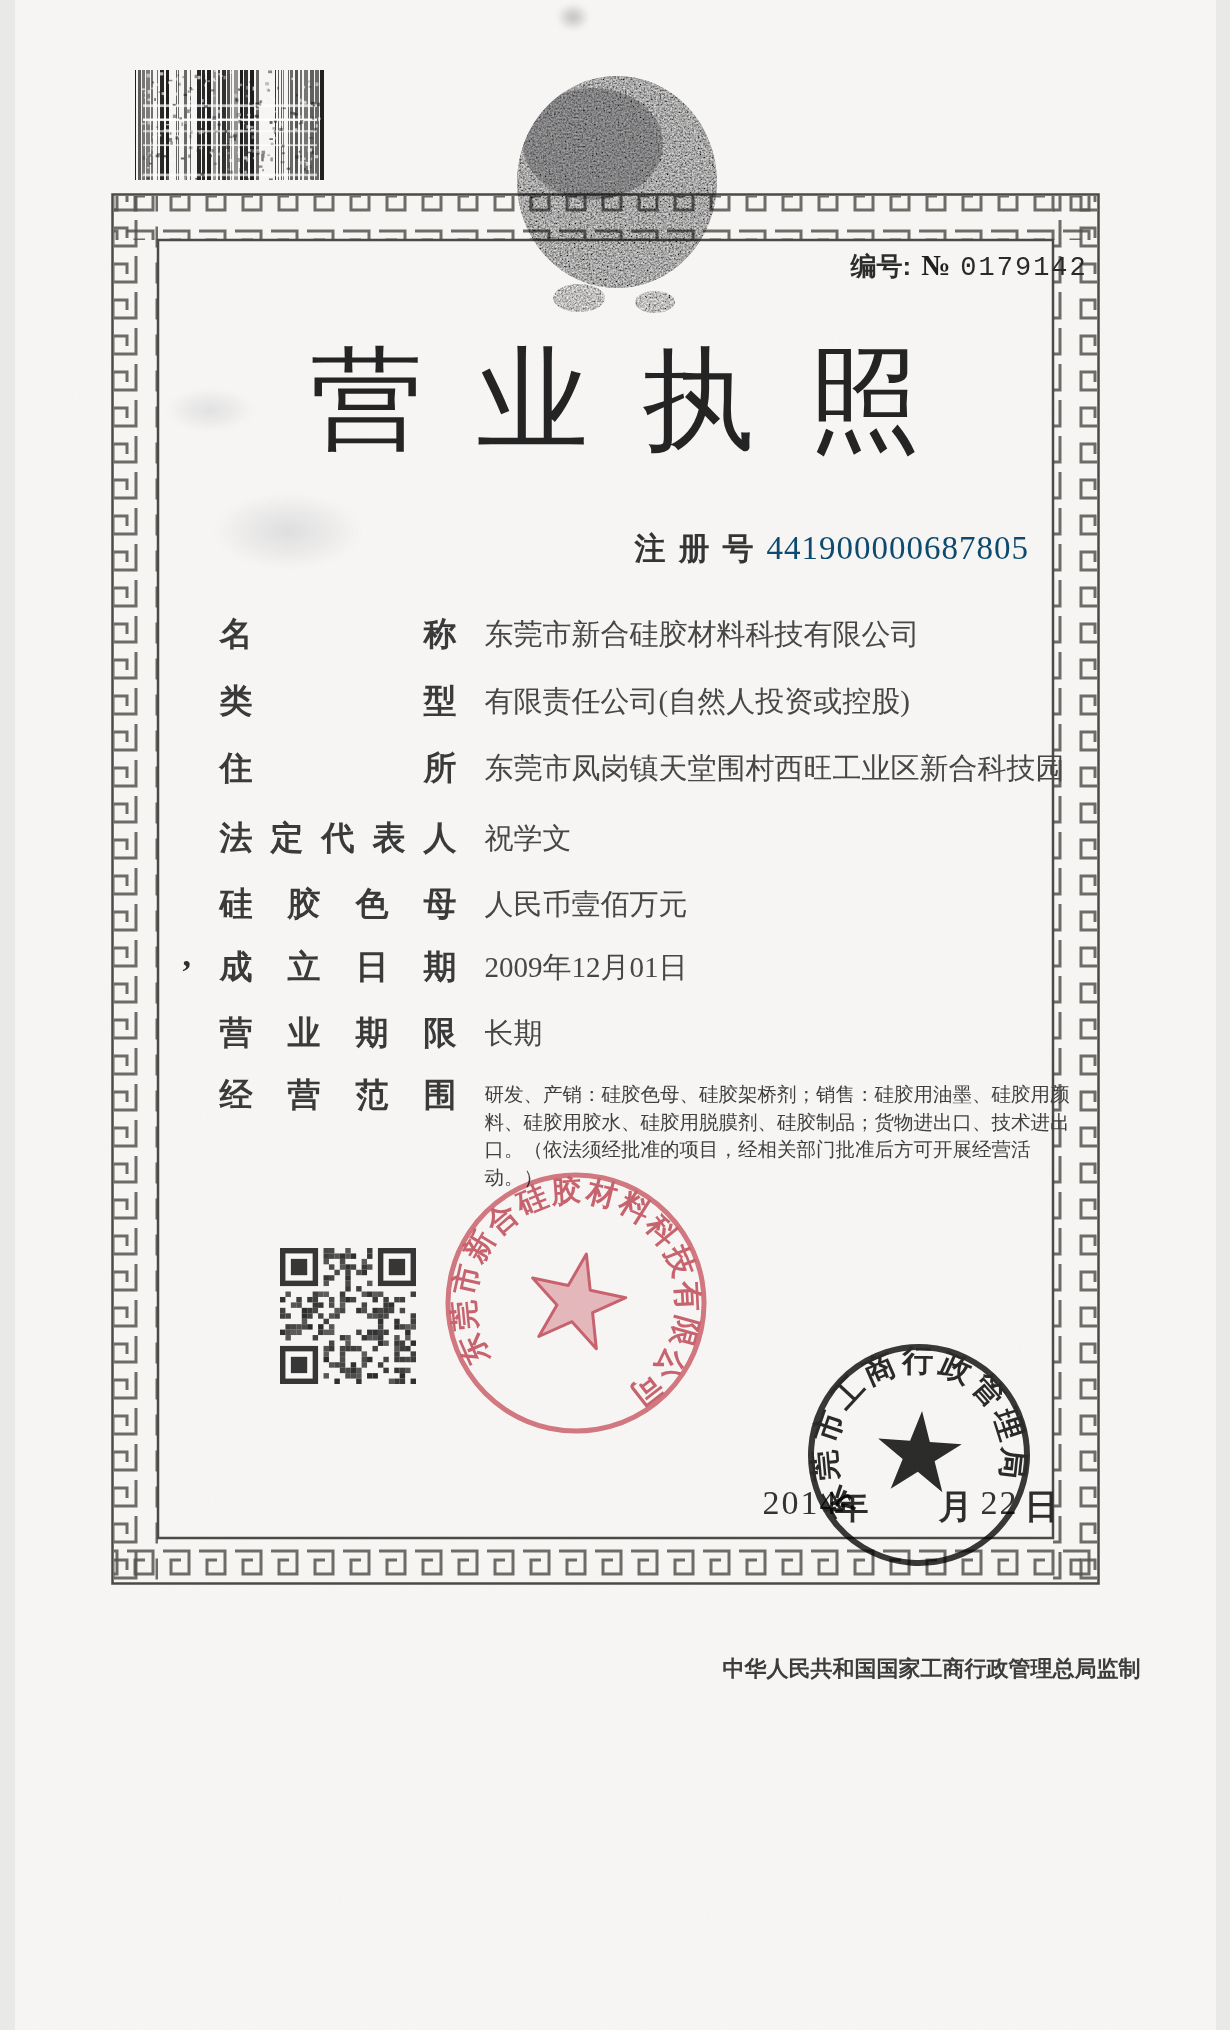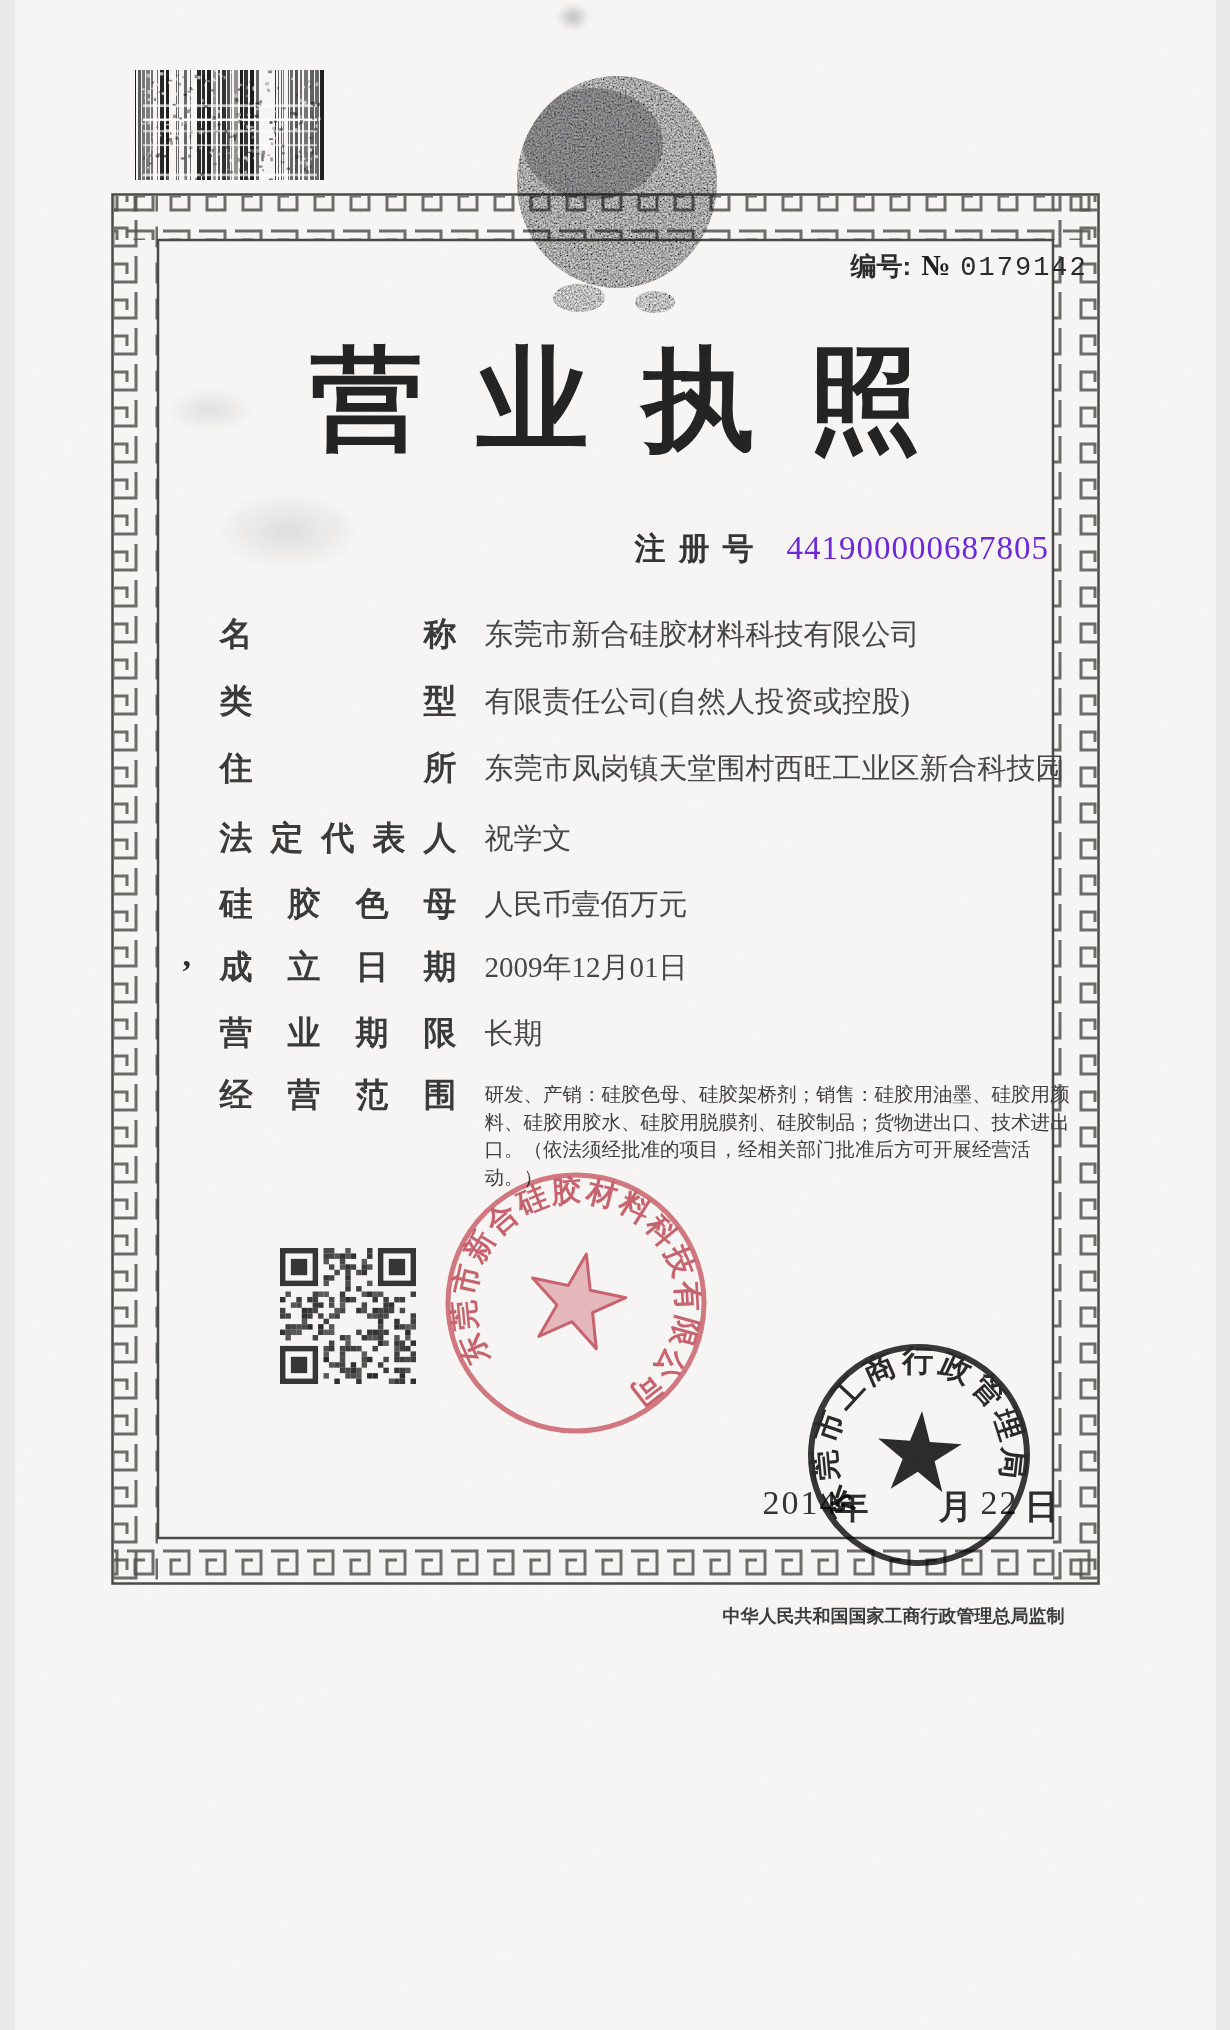--- a/index.html
+++ b/index.html
@@ -22,29 +22,29 @@
 
   
   .serial{position:absolute;left:836px;top:249px;display:flex;align-items:baseline;gap:10px;white-space:nowrap;}
   .serial .lab{font-family:"Liberation Sans",sans-serif;font-weight:700;font-size:26px;color:#2c2c2c;}
   .serial .mark{font-family:"Liberation Serif",serif;font-weight:700;font-size:29px;color:#1f1f1f;}
   .serial .num{font-family:"Liberation Mono",monospace;font-size:27px;letter-spacing:2px;color:#2a2a2a;}
 
   
   .title{
     position:absolute;left:296px;top:336px;width:610px;
-    font-size:112px;line-height:1.15;font-weight:700;color:#242424;
+    font-size:112px;line-height:1.15;font-weight:400;color:#242424;
     text-align:justify;text-align-last:justify;
     font-family:"Liberation Serif",serif;
   }
 
   
   .regno{position:absolute;left:620px;top:528px;display:flex;align-items:baseline;white-space:nowrap;}
   .regno .lab{font-size:31px;font-weight:700;letter-spacing:13px;color:#343434;}
-  .regno .val{font-size:33px;letter-spacing:1px;color:#6d28d9;margin-left:20px;}
+  .regno .val{font-size:33px;letter-spacing:1px;color:#0c4a6e;}
 
   
   .frow{position:absolute;left:0;top:0;width:1230px;}
   .flabel{
     position:absolute;left:205px;width:237px;
     font-size:33px;font-weight:700;color:#3a3a3a;
     text-align:justify;text-align-last:justify;
   }
   .fvalue{position:absolute;left:470px;width:620px;font-size:29px;color:#474747;padding-top:3px;}
   .r1{top:612px}.r2{top:679px}.r3{top:746px}.r4{top:816px}
@@ -70,21 +70,21 @@
 
   
   .dateline{position:absolute;left:748px;top:1484px;width:330px;height:46px;white-space:nowrap;}
   .dateline span{position:absolute;top:0;}
   .d-num{font-family:"Liberation Serif",serif;font-size:34px;letter-spacing:2px;color:#333;}
   .d-unit{font-family:"Liberation Sans",sans-serif;font-size:34px;font-weight:700;color:#2d2d2d;}
   .d-year{left:0}.d-yu{left:72px}.d-mu{left:176px}.d-day{left:218px}.d-du{left:262px}
 
   
   .footer-left{position:absolute;left:102px;top:1607px;font-size:20px;letter-spacing:.5px;color:#454545;font-family:"Liberation Sans",sans-serif;}
-  .footer-right{position:absolute;left:708px;top:1604px;font-size:18px;color:#3c3c3c;font-weight:600;font-family:"Liberation Sans",sans-serif;}
+  .footer-right{position:absolute;left:708px;top:1654px;font-size:22px;color:#3c3c3c;font-weight:600;font-family:"Liberation Sans",sans-serif;}
 
   
   .smudge{position:absolute;filter:blur(2px);pointer-events:none;}
   .sm1{left:198px;top:492px;width:150px;height:78px;background:radial-gradient(ellipse,rgba(110,110,125,.17),transparent 70%);}
   .sm2{left:150px;top:388px;width:90px;height:44px;background:radial-gradient(ellipse,rgba(110,110,125,.15),transparent 70%);}
   .sm3{left:540px;top:2px;width:36px;height:30px;background:radial-gradient(ellipse,rgba(90,90,100,.35),transparent 65%);}
 </style>
 </head>
 <body>
 

